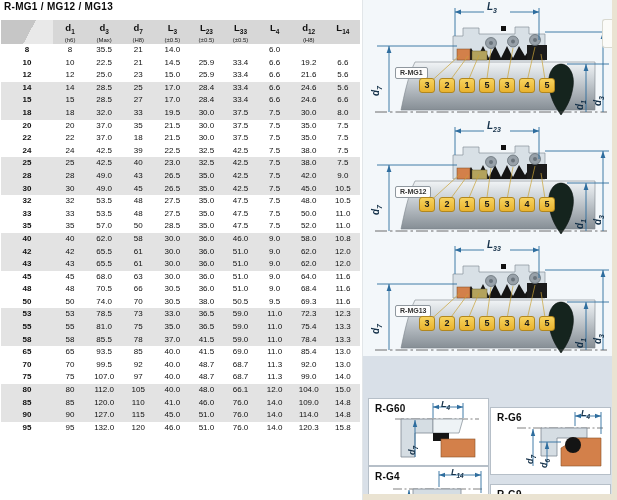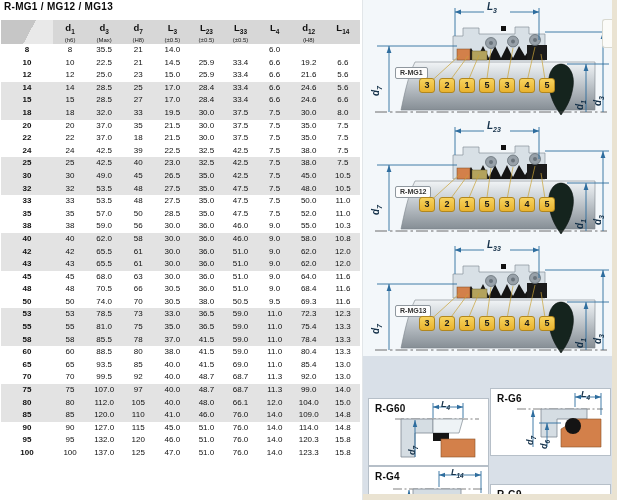--- a/index.html
+++ b/index.html
@@ -238,20 +238,32 @@
           <td>42.5</td>
           <td>40</td>
           <td>23.0</td>
           <td>32.5</td>
           <td>42.5</td>
           <td>7.5</td>
           <td>38.0</td>
           <td>7.5</td>
         </tr>
 
+        <tr>
+          <td class="c0">28</td>
+          <td>28</td>
+          <td>49.0</td>
+          <td>43</td>
+          <td>26.5</td>
+          <td>35.0</td>
+          <td>42.5</td>
+          <td>7.5</td>
+          <td>42.0</td>
+          <td>9.0</td>
+        </tr>
 
         <tr>
           <td class="c0">30</td>
           <td>30</td>
           <td>49.0</td>
           <td>45</td>
           <td>26.5</td>
           <td>35.0</td>
           <td>42.5</td>
           <td>7.5</td>
@@ -291,32 +303,20 @@
           <td>57.0</td>
           <td>50</td>
           <td>28.5</td>
           <td>35.0</td>
           <td>47.5</td>
           <td>7.5</td>
           <td>52.0</td>
           <td>11.0</td>
         </tr>
 
-        <tr>
-          <td class="c0">38</td>
-          <td>38</td>
-          <td>59.0</td>
-          <td>56</td>
-          <td>30.0</td>
-          <td>36.0</td>
-          <td>46.0</td>
-          <td>9.0</td>
-          <td>55.0</td>
-          <td>10.3</td>
-        </tr>
 
         <tr>
           <td class="c0">40</td>
           <td>40</td>
           <td>62.0</td>
           <td>58</td>
           <td>30.0</td>
           <td>36.0</td>
           <td>46.0</td>
           <td>9.0</td>
@@ -421,32 +421,20 @@
           <td>85.5</td>
           <td>78</td>
           <td>37.0</td>
           <td>41.5</td>
           <td>59.0</td>
           <td>11.0</td>
           <td>78.4</td>
           <td>13.3</td>
         </tr>
 
-        <tr>
-          <td class="c0">60</td>
-          <td>60</td>
-          <td>88.5</td>
-          <td>80</td>
-          <td>38.0</td>
-          <td>41.5</td>
-          <td>59.0</td>
-          <td>11.0</td>
-          <td>80.4</td>
-          <td>13.3</td>
-        </tr>
 
         <tr>
           <td class="c0">65</td>
           <td>65</td>
           <td>93.5</td>
           <td>85</td>
           <td>40.0</td>
           <td>41.5</td>
           <td>69.0</td>
           <td>11.0</td>
@@ -526,32 +514,20 @@
           <td>132.0</td>
           <td>120</td>
           <td>46.0</td>
           <td>51.0</td>
           <td>76.0</td>
           <td>14.0</td>
           <td>120.3</td>
           <td>15.8</td>
         </tr>
 
-        <tr>
-          <td class="c0">100</td>
-          <td>100</td>
-          <td>137.0</td>
-          <td>125</td>
-          <td>47.0</td>
-          <td>51.0</td>
-          <td>76.0</td>
-          <td>14.0</td>
-          <td>123.3</td>
-          <td>15.8</td>
-        </tr>
       </tbody>
   </table>
 
   <div class="panel">
     <div class="panel-bottom"></div>
 
     <div class="seal-list">
 
         <div class="seal">
           <svg width="244" height="118" viewBox="0 0 244 118">
@@ -789,21 +765,21 @@
         <polygon class="dimarrow" points="64,8 70,5.8 70,10.2"></polygon>
           <polygon class="dimarrow" points="94,8 88,5.8 88,10.2"></polygon>
         <line class="dimline" x1="46" y1="21" x2="46" y2="58"></line>
         <polygon class="dimarrow" points="46,21 43.8,28 48.2,28"></polygon>
       </svg>
       <span class="seatlabel">R-G60</span>
       <span class="dim" style="left:72px;top:0px;"><span>L</span><sub>4</sub></span>
       <span class="dim rot" style="left:38px;top:56px;"><span>d</span><sub>7</sub></span>
     </div>
 
-    <div class="seatbox" style="left:127px;top:352px;">
+    <div class="seatbox" style="left:127px;top:371px;">
       <svg width="117" height="64" viewBox="0 0 117 64">
         <line x1="26" y1="20" x2="112" y2="20" stroke="#4a4a4a" stroke-width="0.7" stroke-dasharray="9 2.5 2 2.5"></line>
         <path d="M50,20 h46 v10 h-30 v18 h-16 z" fill="#d5dde3" stroke="#7f8992" stroke-width="0.8"></path>
         <path d="M80,30 h30 v28 h-40 v-18 l10,-6 z" fill="#d3804a" stroke="#8a5226" stroke-width="0.6"></path>
         <circle cx="82" cy="37" r="8" fill="#141414"></circle>
         <line class="dimline" x1="84" y1="4" x2="84" y2="18"></line>
           <line class="dimline" x1="110" y1="4" x2="110" y2="26"></line>
         <line class="dimline" x1="84" y1="8" x2="110" y2="8"></line>
         <polygon class="dimarrow" points="84,8 90,5.8 90,10.2"></polygon>
           <polygon class="dimarrow" points="110,8 104,5.8 104,10.2"></polygon>

